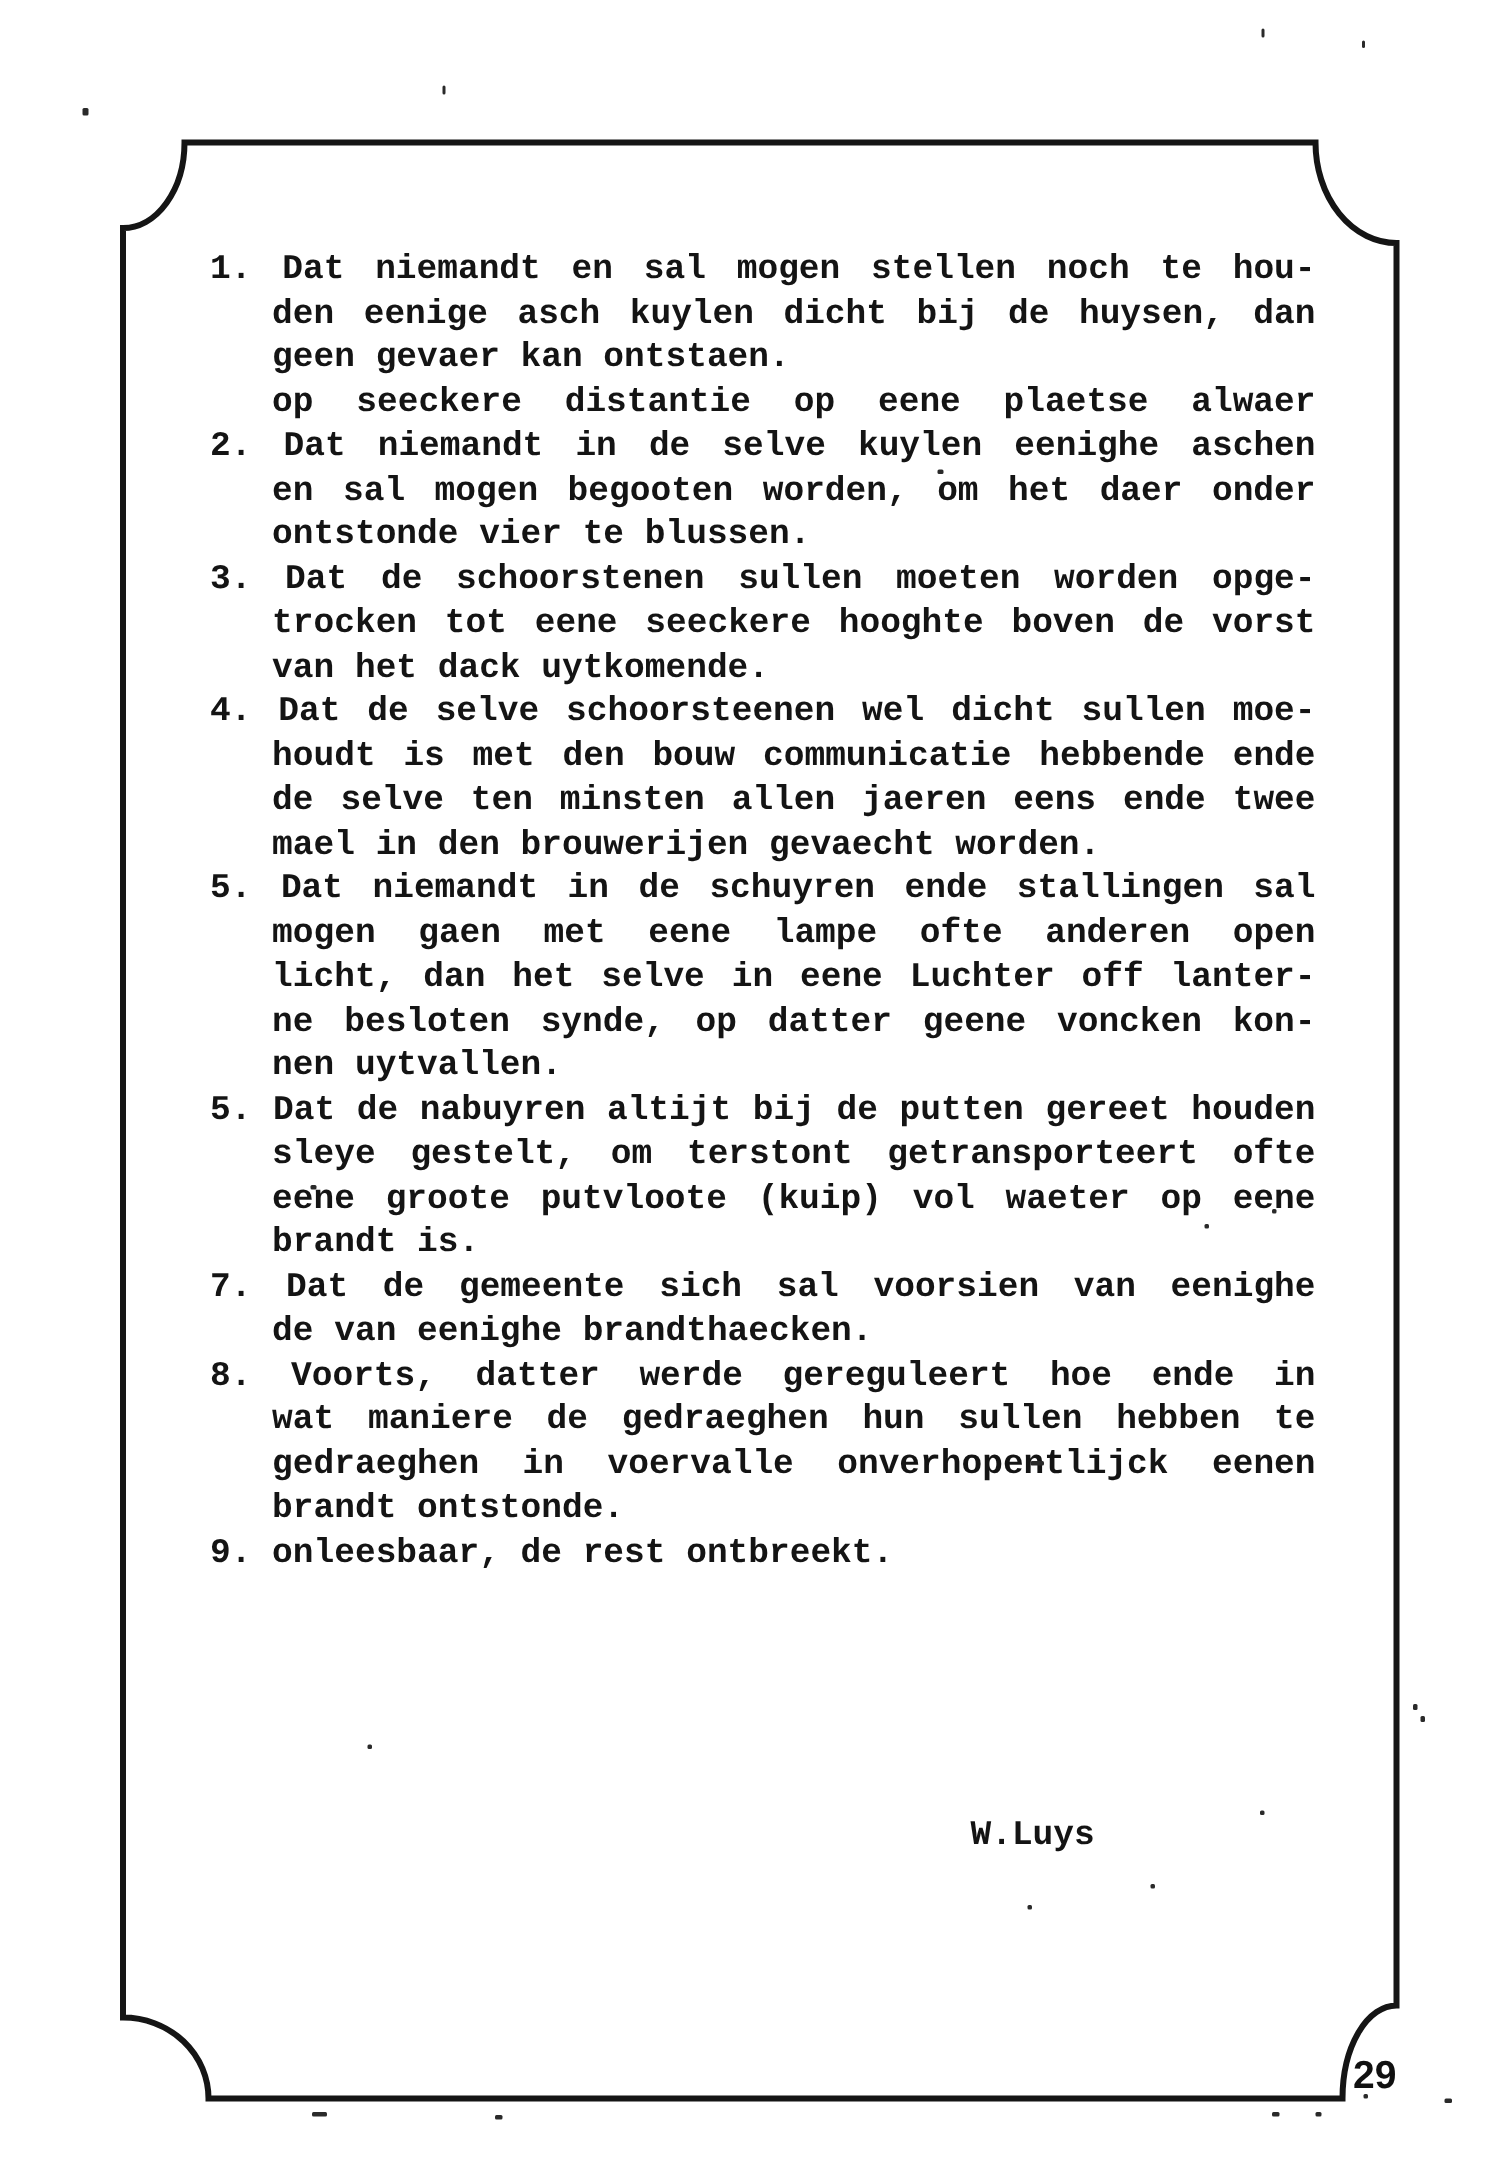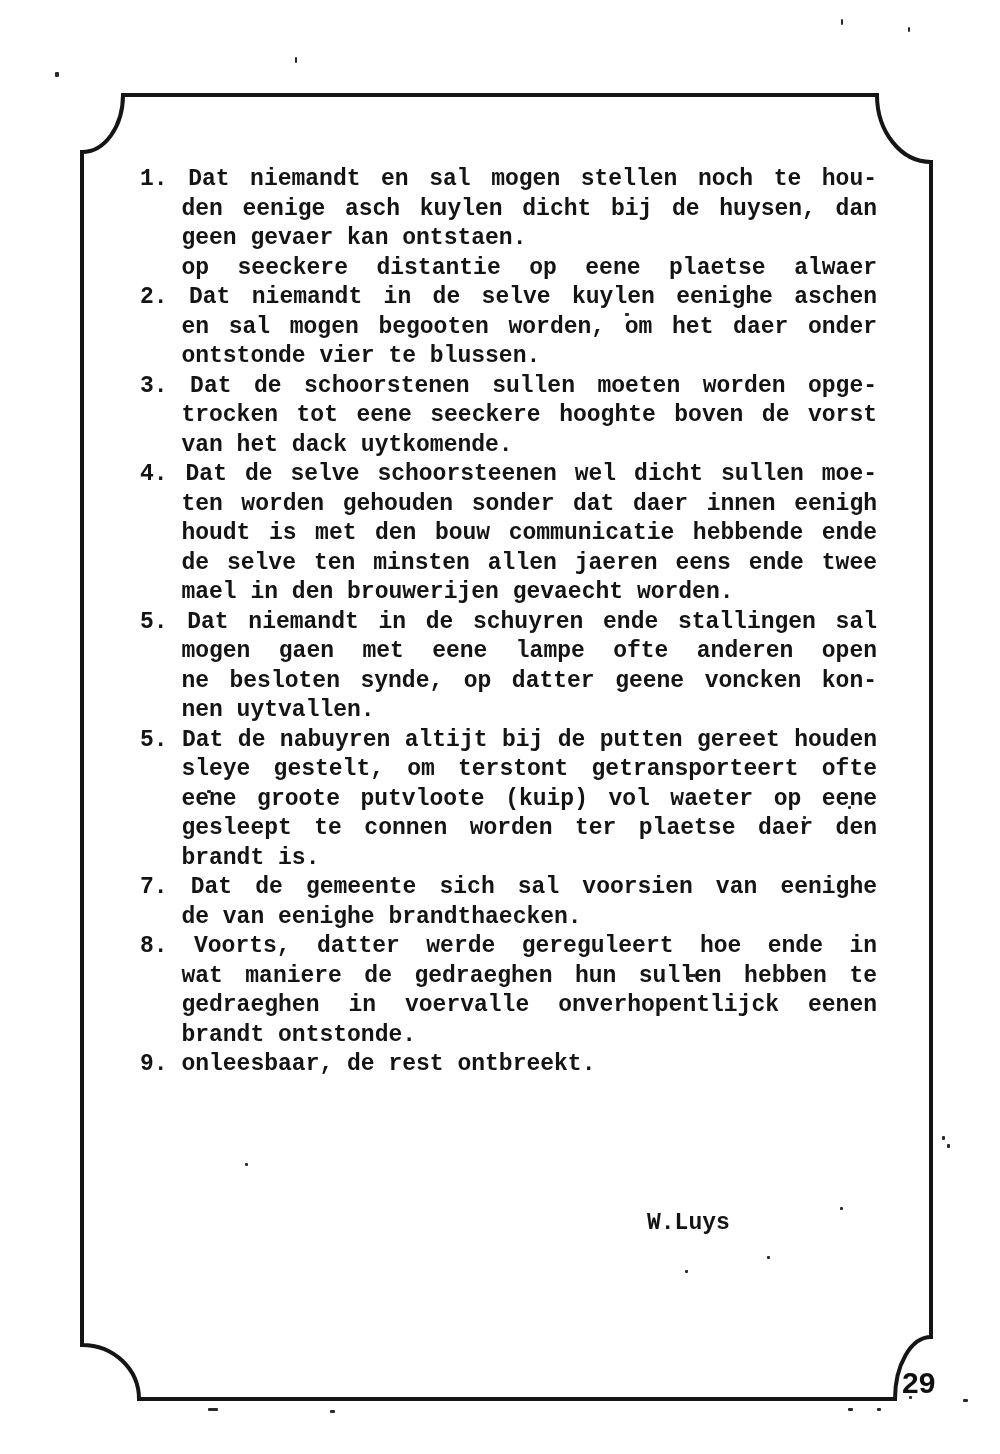--- a/index.html
+++ b/index.html
@@ -55,21 +55,21 @@
     color: #141414;
     text-align: right;
   }
   .pagenum {
     position: absolute;
     left: 902px;
     top: 1367px;
     width: 40px;
     font-family: "Liberation Sans", "DejaVu Sans", sans-serif;
     font-weight: 700;
-    font-size: 30px;
+    font-size: 26px;
     line-height: 32px;
     color: #101010;
   }
   .speck {
     position: absolute;
     background: #2a2a2a;
     border-radius: 1px;
   }
 </style>
 </head>
@@ -95,32 +95,31 @@
       <div class="tb-line just">den eenige asch kuylen dicht bij de huysen, dan</div>
       <div class="tb-line">geen gevaer kan ontstaen.</div>
       <div class="tb-line just">op seeckere distantie op eene plaetse alwaer</div>
       <div class="tb-line first just">2. Dat niemandt in de selve kuylen eenighe aschen</div>
       <div class="tb-line just">en sal mogen begooten worden, om het daer onder</div>
       <div class="tb-line">ontstonde vier te blussen.</div>
       <div class="tb-line first just">3. Dat de schoorstenen sullen moeten worden opge-</div>
       <div class="tb-line just">trocken tot eene seeckere hooghte boven de vorst</div>
       <div class="tb-line">van het dack uytkomende.</div>
       <div class="tb-line first just">4. Dat de selve schoorsteenen wel dicht sullen moe-</div>
-      <div class="tb-line just">ten worden gehouden sonder dat daer innen eenigh</div>
       <div class="tb-line just">houdt is met den bouw communicatie hebbende ende</div>
       <div class="tb-line just">de selve ten minsten allen jaeren eens ende twee</div>
       <div class="tb-line">mael in den brouwerijen gevaecht worden.</div>
       <div class="tb-line first just">5. Dat niemandt in de schuyren ende stallingen sal</div>
       <div class="tb-line just">mogen gaen met eene lampe ofte anderen open</div>
+      <div class="tb-line just">licht, dan het selve in eene Luchter off lanter-</div>
       <div class="tb-line just">ne besloten synde, op datter geene voncken kon-</div>
       <div class="tb-line">nen uytvallen.</div>
       <div class="tb-line first just">5. Dat de nabuyren altijt bij de putten gereet houden</div>
       <div class="tb-line just">sleye gestelt, om terstont getransporteert ofte</div>
       <div class="tb-line just">eene groote putvloote (kuip) vol waeter op eene</div>
-      <div class="tb-line just">gesleept te connen worden ter plaetse daer den</div>
       <div class="tb-line">brandt is.</div>
       <div class="tb-line first just">7. Dat de gemeente sich sal voorsien van eenighe</div>
       <div class="tb-line">de van eenighe brandthaecken.</div>
       <div class="tb-line first just">8. Voorts, datter werde gereguleert hoe ende in</div>
       <div class="tb-line just">wat maniere de gedraeghen hun sullen hebben te</div>
       <div class="tb-line just">gedraeghen in voervalle onverhopentlijck eenen</div>
       <div class="tb-line">brandt ontstonde.</div>
       <div class="tb-line first">9. onleesbaar, de rest ontbreekt.</div>
     </div>
 

